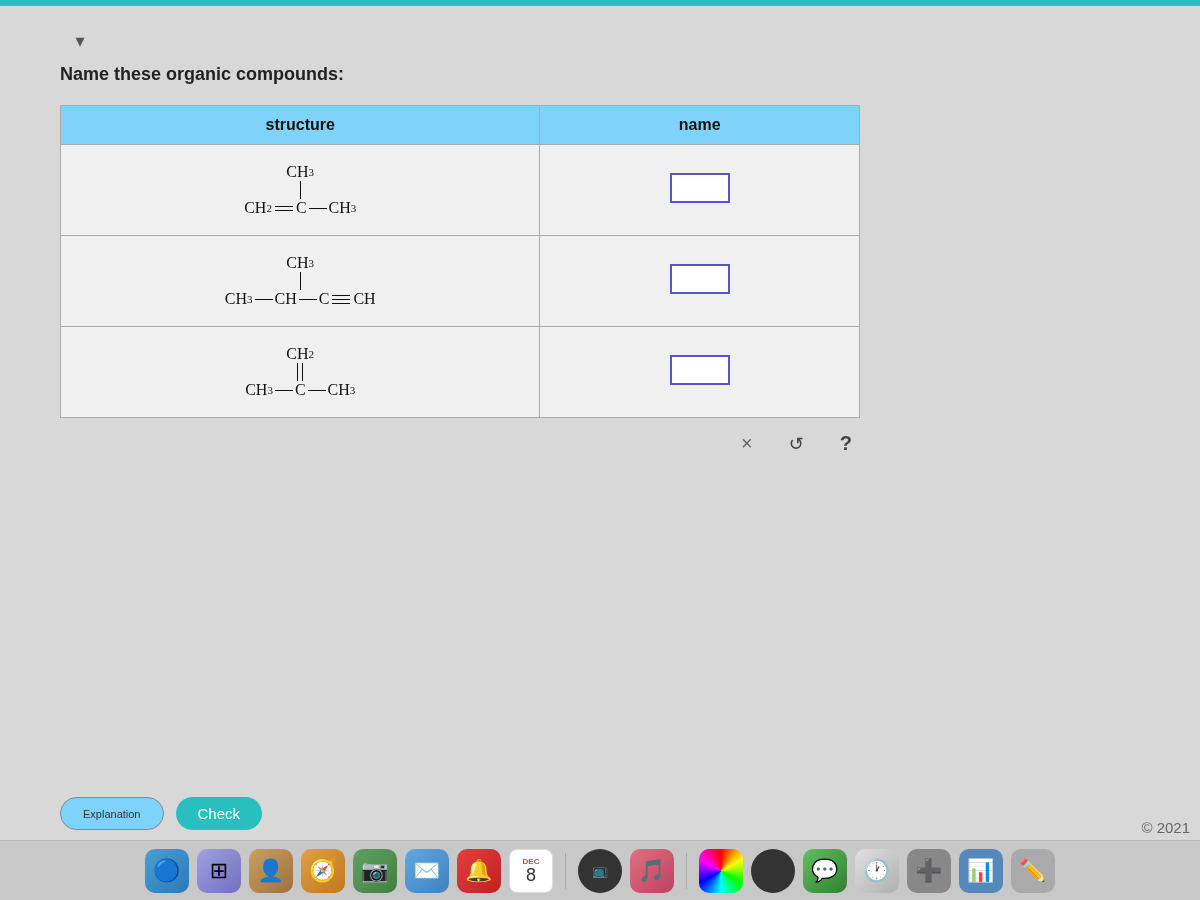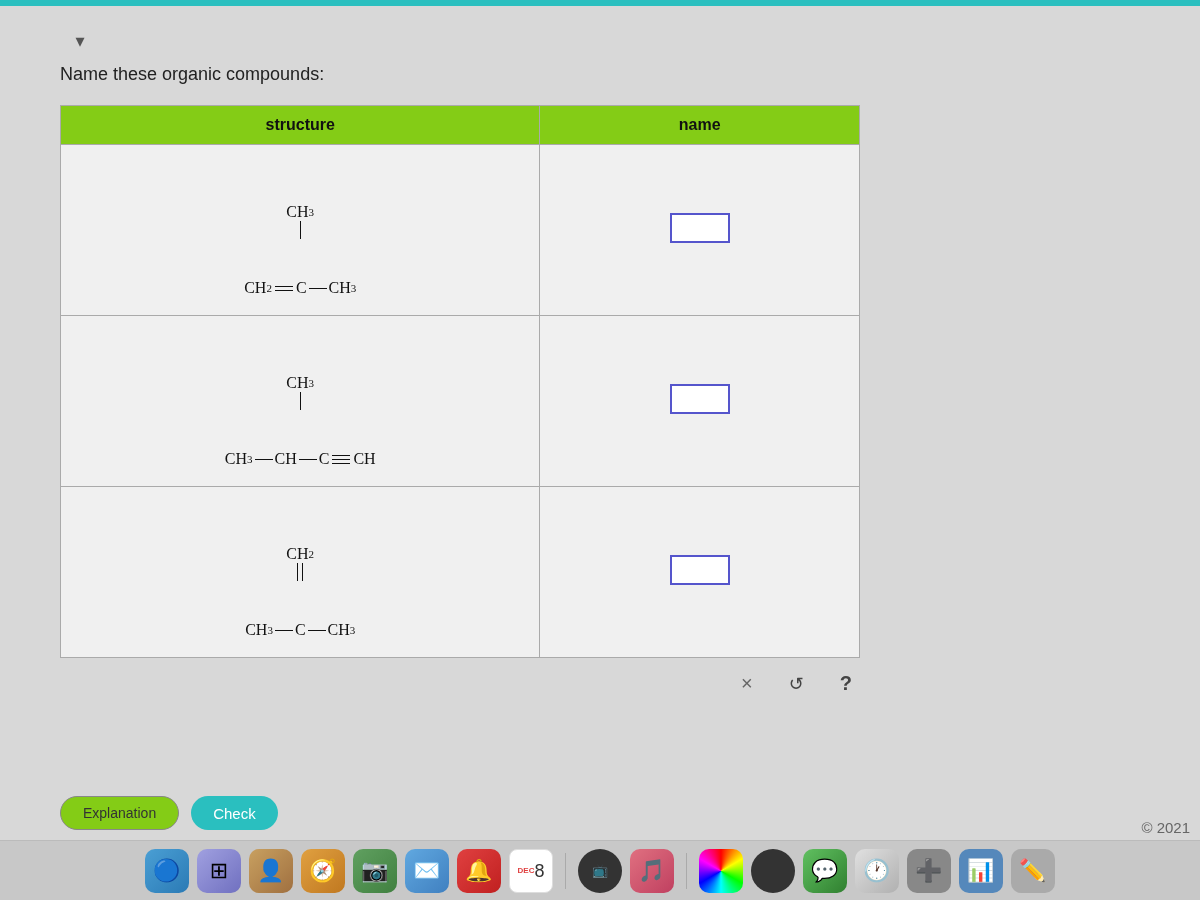--- a/index.html
+++ b/index.html
@@ -47,38 +47,38 @@
 
     .chevron-icon {
       font-size: 18px;
       color: #555;
     }
 
     .question-title {
       font-size: 18px;
       color: #222;
       margin-bottom: 20px;
-      font-weight: 400;
+      font-weight: 700;
     }
 
     
     .compound-table {
       border-collapse: collapse;
       width: 800px;
       background: #f0f0f0;
       border: 1.5px solid #aaa;
     }
 
     .compound-table th {
       border: 1.5px solid #aaa;
       padding: 10px 20px;
       font-size: 16px;
       font-weight: 700;
       text-align: center;
-      background: #84cc16;
+      background: #7dd3fc;
       color: #111;
     }
 
     .compound-table td {
       border: 1.5px solid #aaa;
       padding: 18px 30px;
       vertical-align: middle;
     }
 
     .structure-cell {
@@ -130,25 +130,25 @@
     
     .bottom-buttons {
       position: absolute;
       bottom: 70px;
       left: 60px;
       display: flex;
       gap: 12px;
     }
 
     .btn-explanation {
-      background: #84cc16;
+      background: #7dd3fc;
       border: 1.5px solid #888;
       border-radius: 20px;
       padding: 8px 22px;
-      font-size: 14px;
+      font-size: 11px;
       color: #333;
       cursor: pointer;
     }
 
     .btn-check {
       background: #2abfbf;
       border: none;
       border-radius: 17px;
       padding: 8px 22px;
       font-size: 15px;
@@ -194,21 +194,21 @@
     .dock-icon.notification { background: linear-gradient(135deg, #e04040, #c02020); }
     .dock-icon.apple-music { background: linear-gradient(135deg, #e07080, #c04060); }
     .dock-icon.colorwheel { background: conic-gradient(red, yellow, lime, cyan, blue, magenta, red); }
     .dock-icon.dark { background: #333; border-radius: 50%; }
     .dock-icon.message { background: linear-gradient(135deg, #60c060, #308030); }
     .dock-icon.clock { background: linear-gradient(135deg, #e0e0e0, #b0b0b0); color: #333; }
     .dock-icon.date-box {
       background: white;
       color: #333;
       display: flex;
-      flex-direction: row;
+      flex-direction: column;
       align-items: center;
       justify-content: center;
       font-size: 10px;
       border-radius: 8px;
       border: 1px solid #ddd;
     }
     .date-box-month { font-size: 8px; color: #e04040; font-weight: 600; text-transform: uppercase; }
     .date-box-day { font-size: 18px; font-weight: 300; line-height: 1; }
 
     .dock-separator {
@@ -229,21 +229,20 @@
     .struct-container {
       display: flex;
       flex-direction: column;
       align-items: center;
       gap: 0;
     }
 
     .struct-row {
       display: flex;
       align-items: center;
-      margin-top: 40px;
     }
 
     .vertical-bond {
       display: flex;
       flex-direction: column;
       align-items: center;
     }
 
     .v-line {
       width: 1px;

